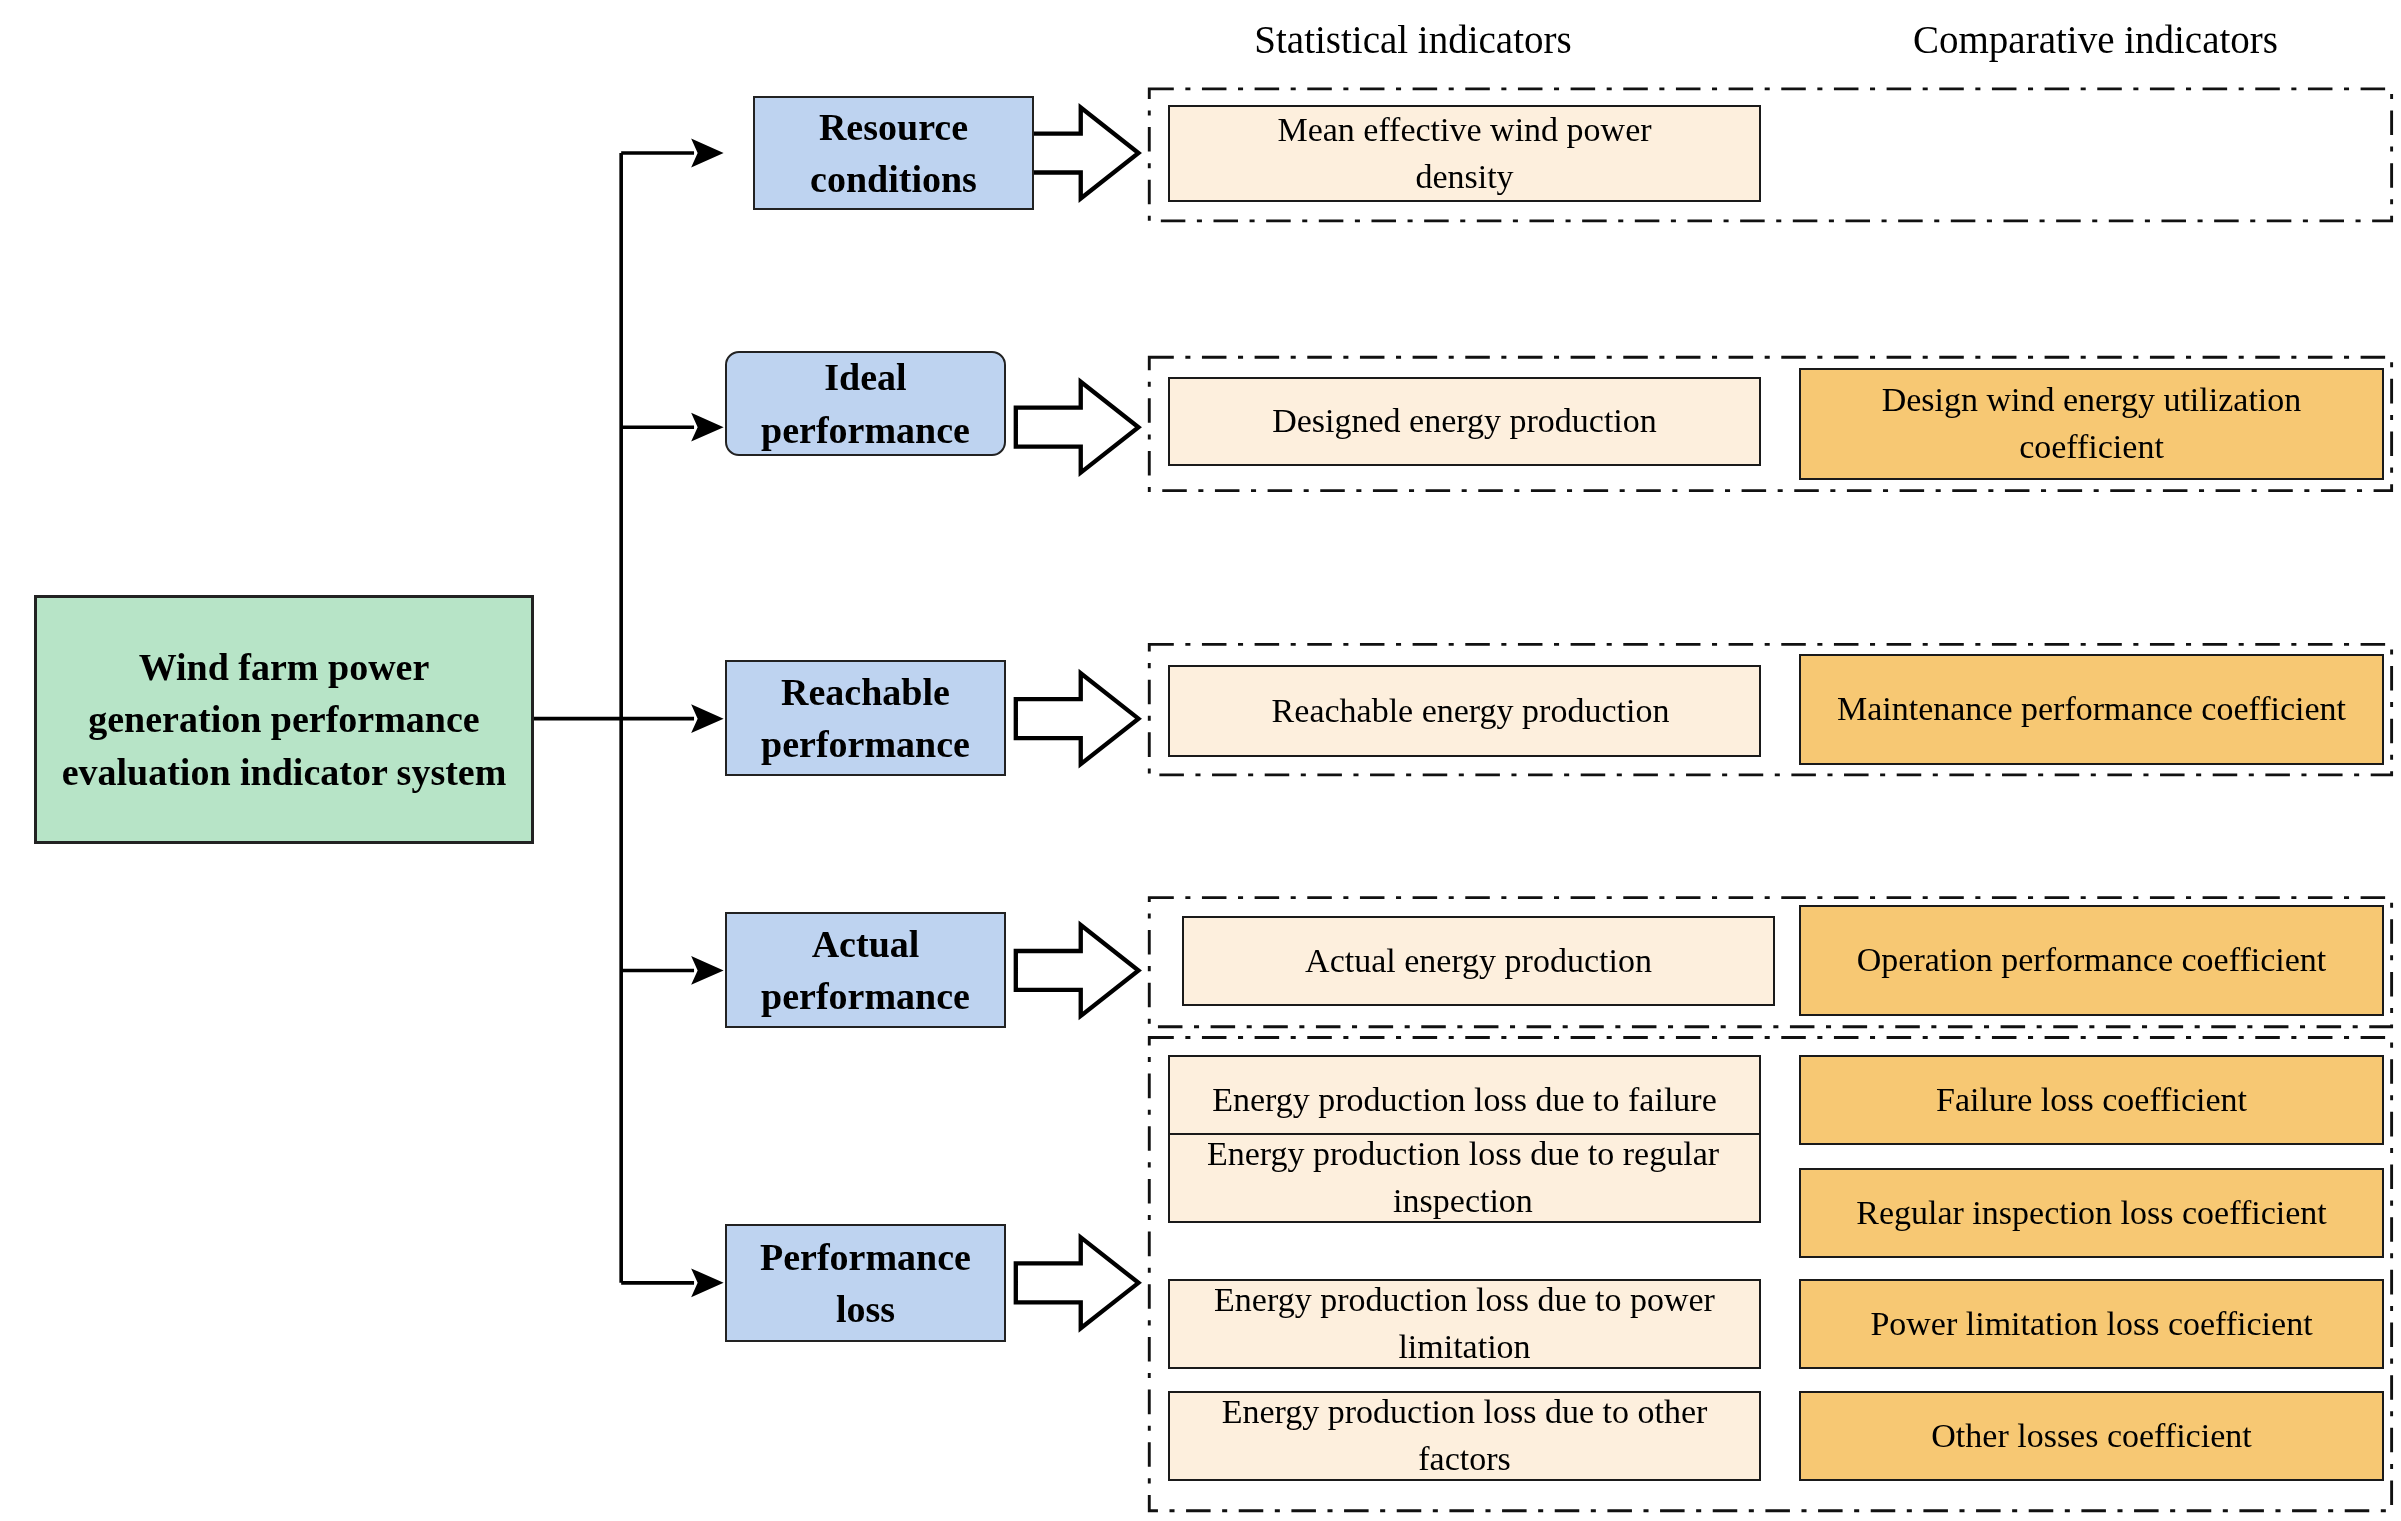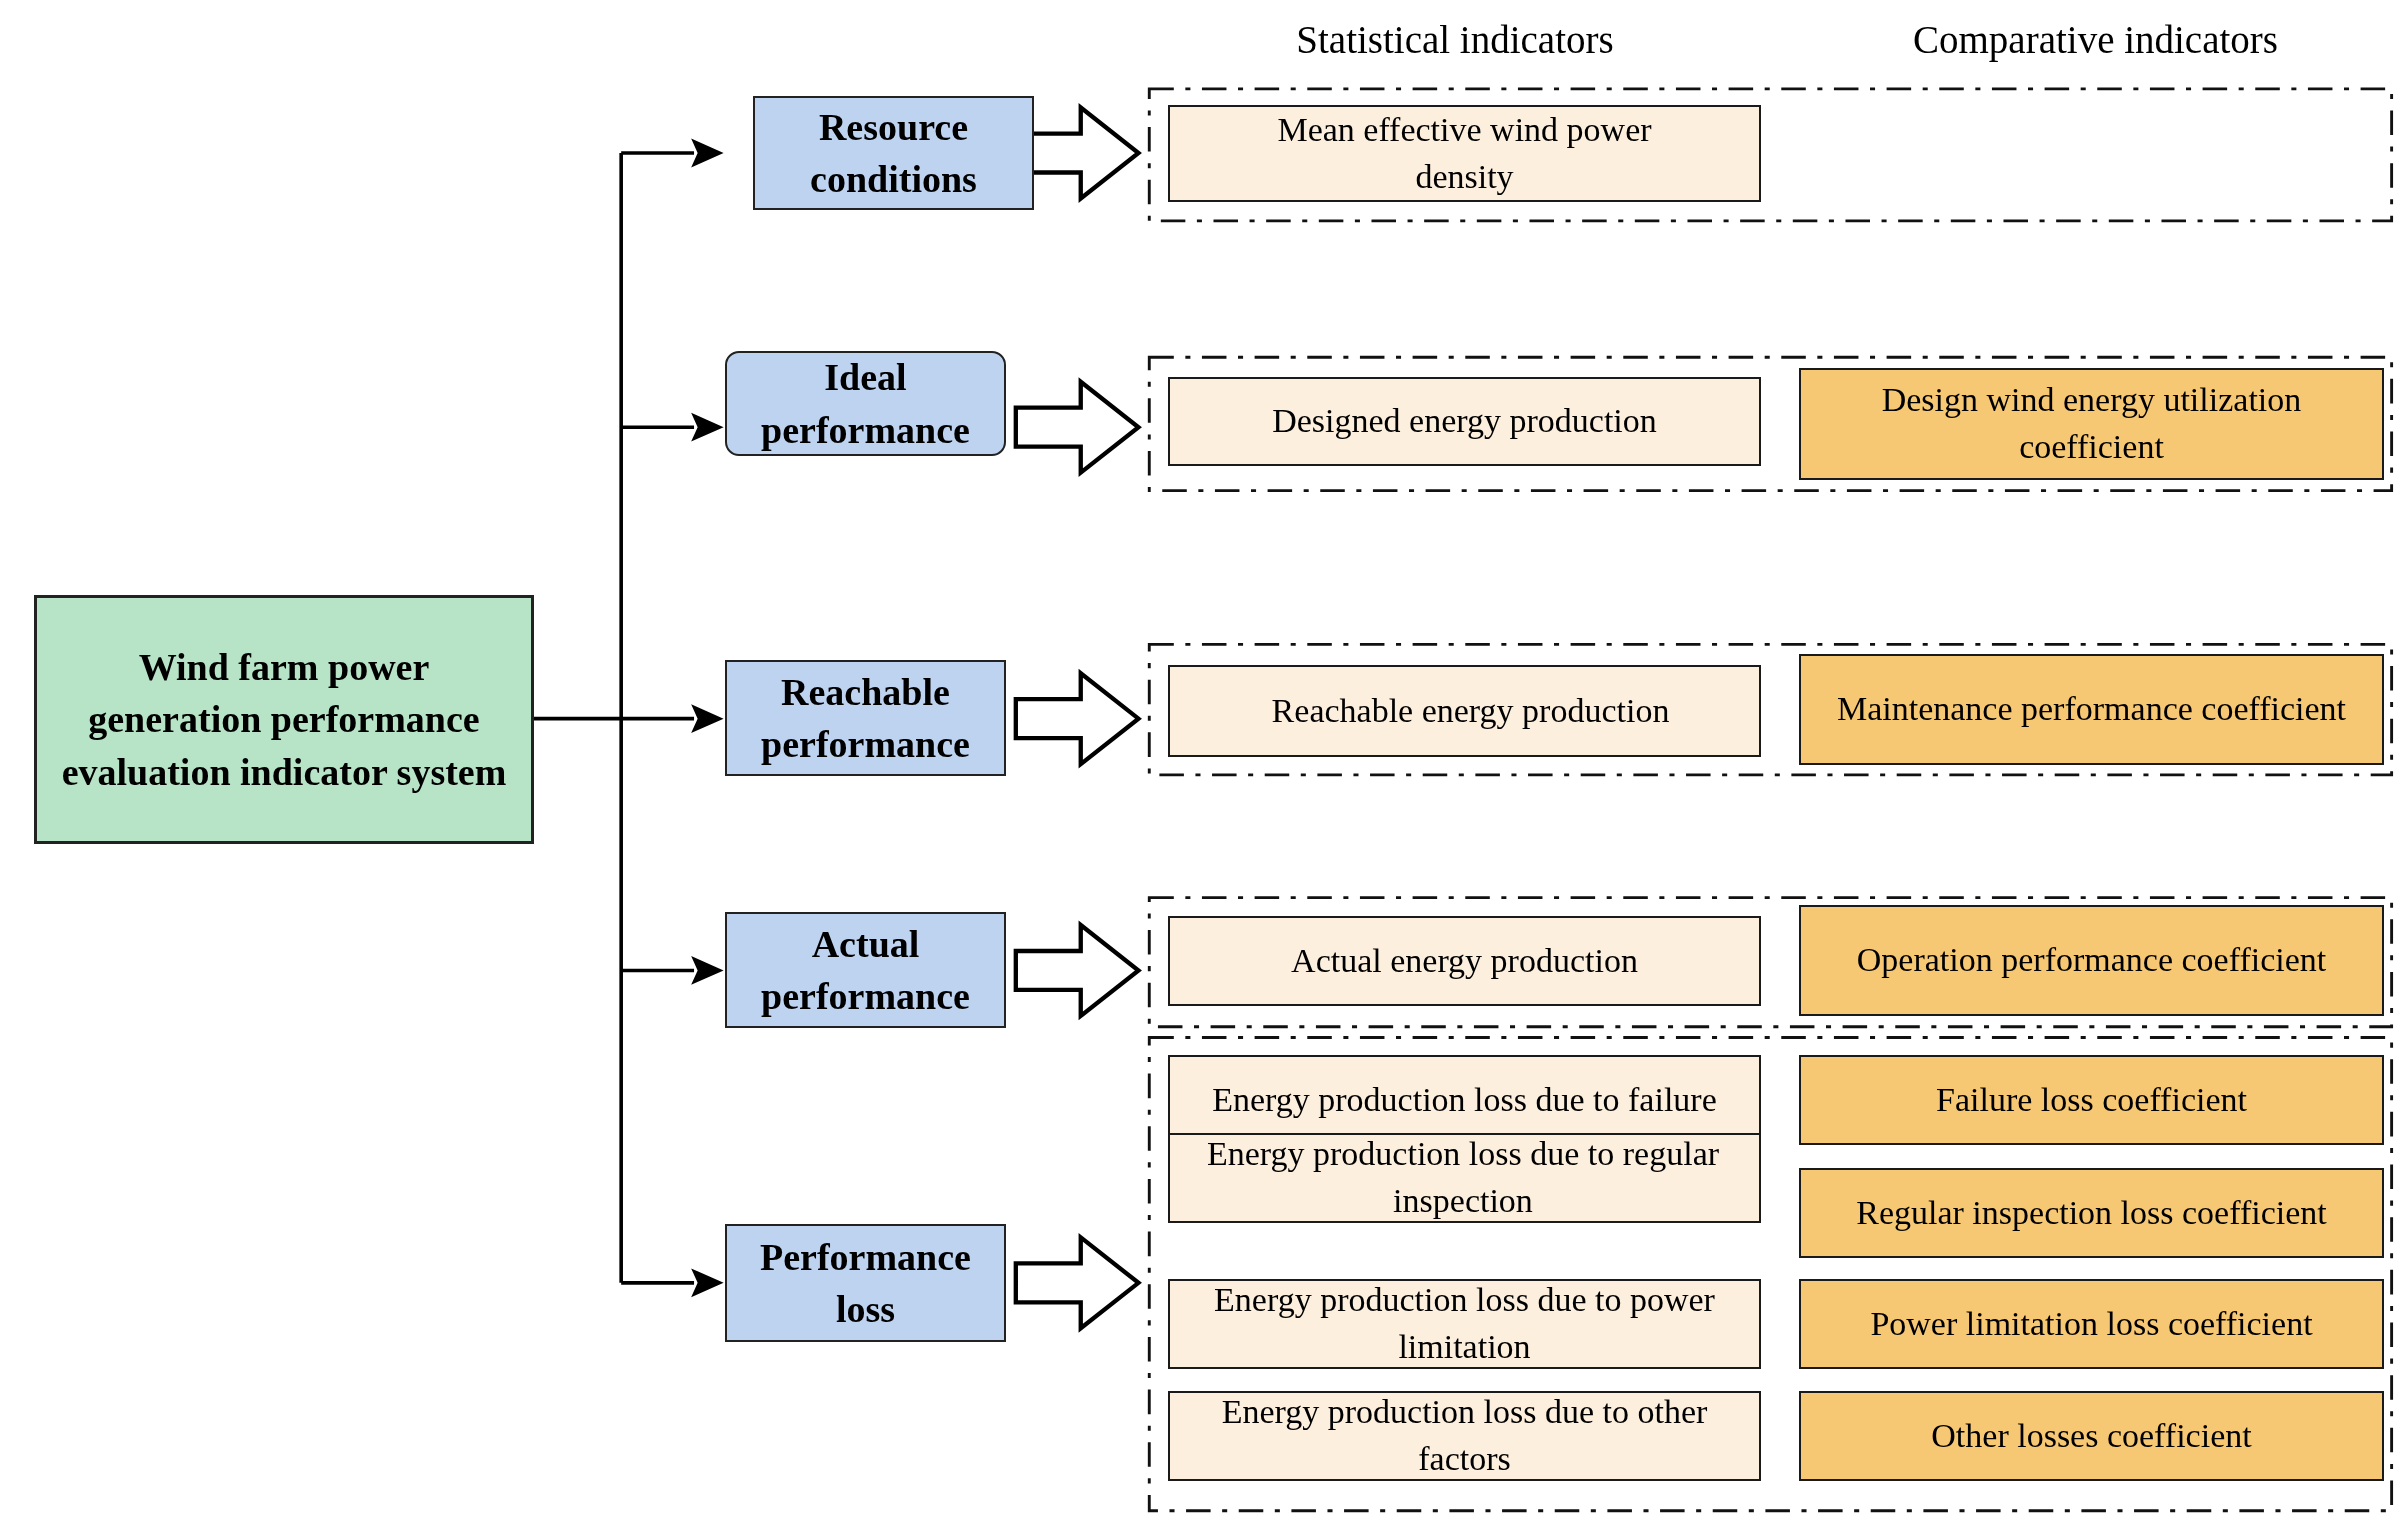--- a/index.html
+++ b/index.html
@@ -104,35 +104,35 @@
 
     <g fill="#ffffff" stroke="#000" stroke-width="6" stroke-linejoin="miter">
       <polygon points="1408,185 1498,185 1498,149 1578,212 1498,275 1498,239 1408,239"></polygon>
       <polygon points="1408,565 1498,565 1498,529 1578,592 1498,655 1498,619 1408,619"></polygon>
       <polygon points="1408,969 1498,969 1498,933 1578,996 1498,1059 1498,1023 1408,1023"></polygon>
       <polygon points="1408,1318 1498,1318 1498,1282 1578,1345 1498,1408 1498,1372 1408,1372"></polygon>
       <polygon points="1408,1751 1498,1751 1498,1715 1578,1778 1498,1841 1498,1805 1408,1805"></polygon>
     </g>
   </svg>
 
-  <div class="hdr" style="left:1149px; top:17.3px; width:612px;">Statistical indicators</div>
+  <div class="hdr" style="left:1107px; top:17.3px; width:612px;">Statistical indicators</div>
   <div class="hdr" style="left:1799px; top:17.3px; width:593px;">Comparative indicators</div>
 
   <div class="box root">Wind farm power generation performance evaluation indicator system</div>
 
   <div class="box branch" style="top:96px;  height:114px;margin-left:28px;">Resource conditions</div>
   <div class="box branch" style="top:351px;  height:105px;border-radius:14px;">Ideal performance</div>
   <div class="box branch" style="top:660px;  height:116px;">Reachable performance</div>
   <div class="box branch" style="top:912px; height:116px;">Actual performance</div>
   <div class="box branch" style="top:1224px; height:118px;">Performance loss</div>
 
   <div class="box stat pad-wide" style="top:105px;  height:97px;">Mean effective wind power density</div>
   <div class="box stat" style="top:377px;  height:89px;">Designed energy production</div>
   <div class="box stat" style="top:665px;  height:92px;padding-left:41px;">Reachable energy production</div>
-  <div class="box stat" style="top:916px; height:90px;">Actual energy production</div>
+  <div class="box stat" style="top:916px; height:90px;margin-left:14px;">Actual energy production</div>
   <div class="box stat" style="top:1055px; height:90px;">Energy production loss due to failure</div>
   <div class="box stat" style="top:1133px; height:90px;padding-left:26px;">Energy production loss due to regular inspection</div>
   <div class="box stat" style="top:1279px; height:90px;">Energy production loss due to power limitation</div>
   <div class="box stat" style="top:1391px; height:90px;">Energy production loss due to other factors</div>
 
   <div class="box comp" style="top:368px;  height:112px;">Design wind energy utilization coefficient</div>
   <div class="box comp" style="top:654px;  height:111px;">Maintenance performance coefficient</div>
   <div class="box comp" style="top:905px; height:111px;">Operation performance coefficient</div>
   <div class="box comp" style="top:1055px; height:90px;">Failure loss coefficient</div>
   <div class="box comp" style="top:1168px; height:90px;">Regular inspection loss coefficient</div>

